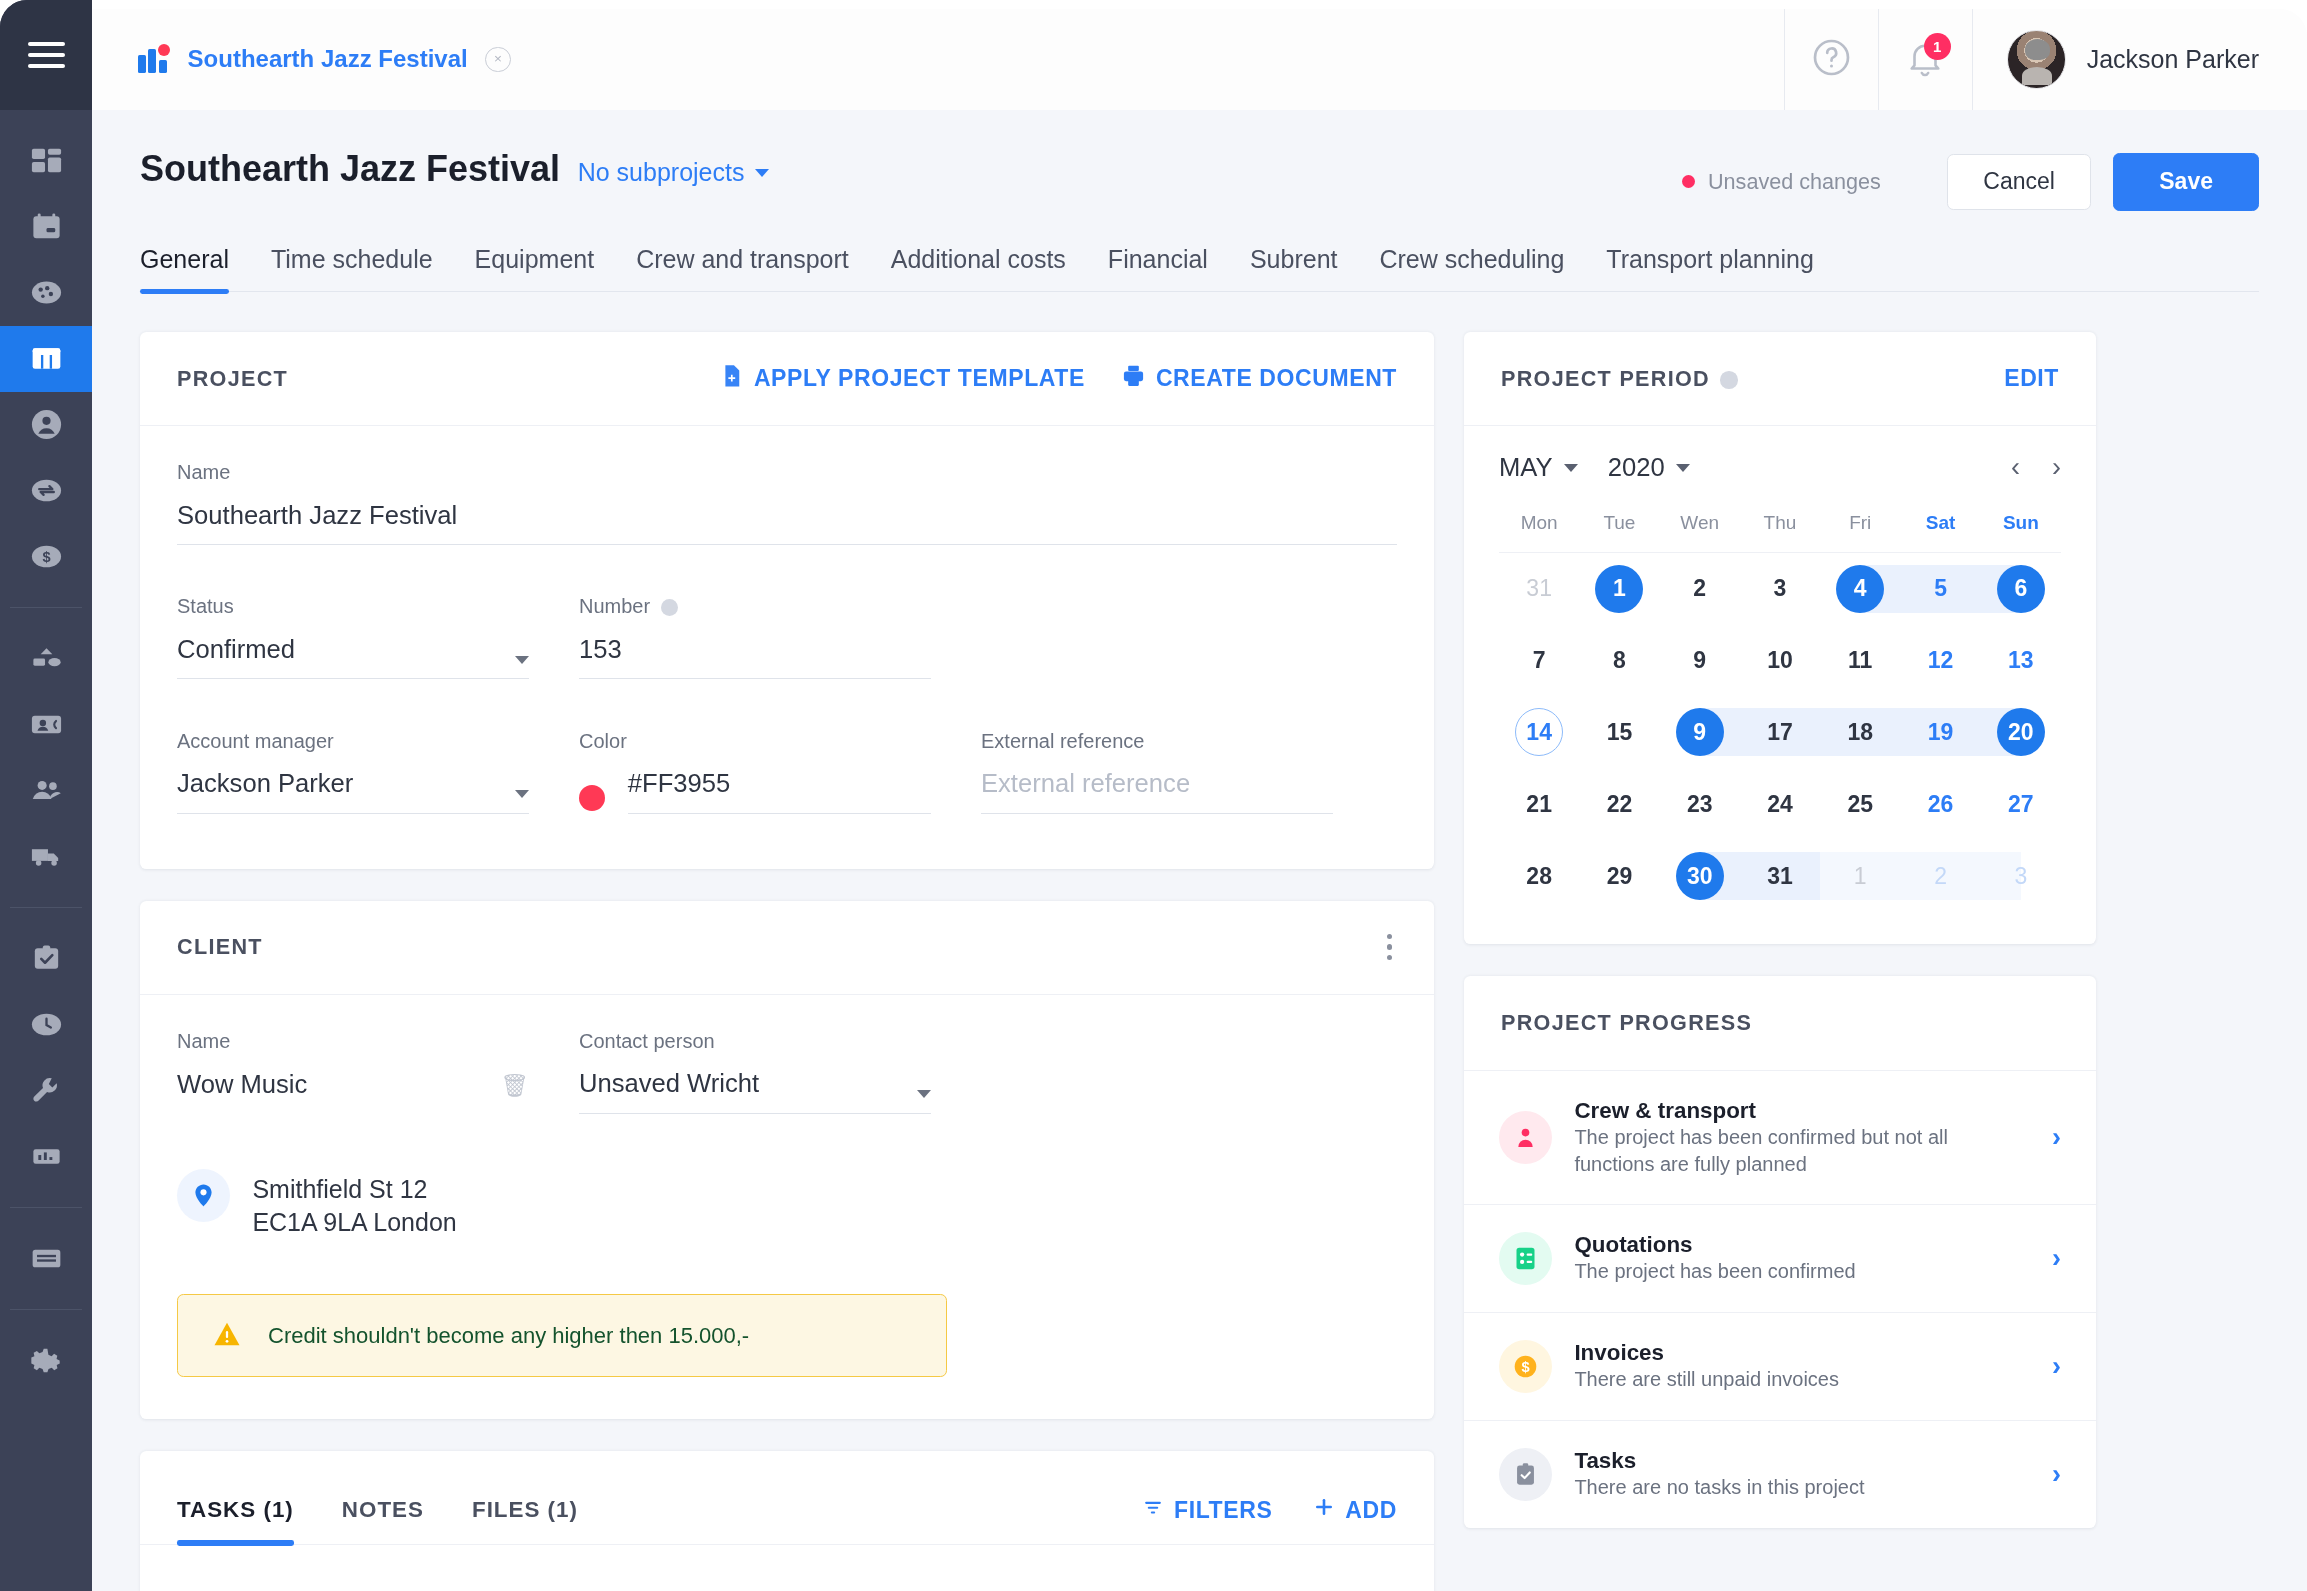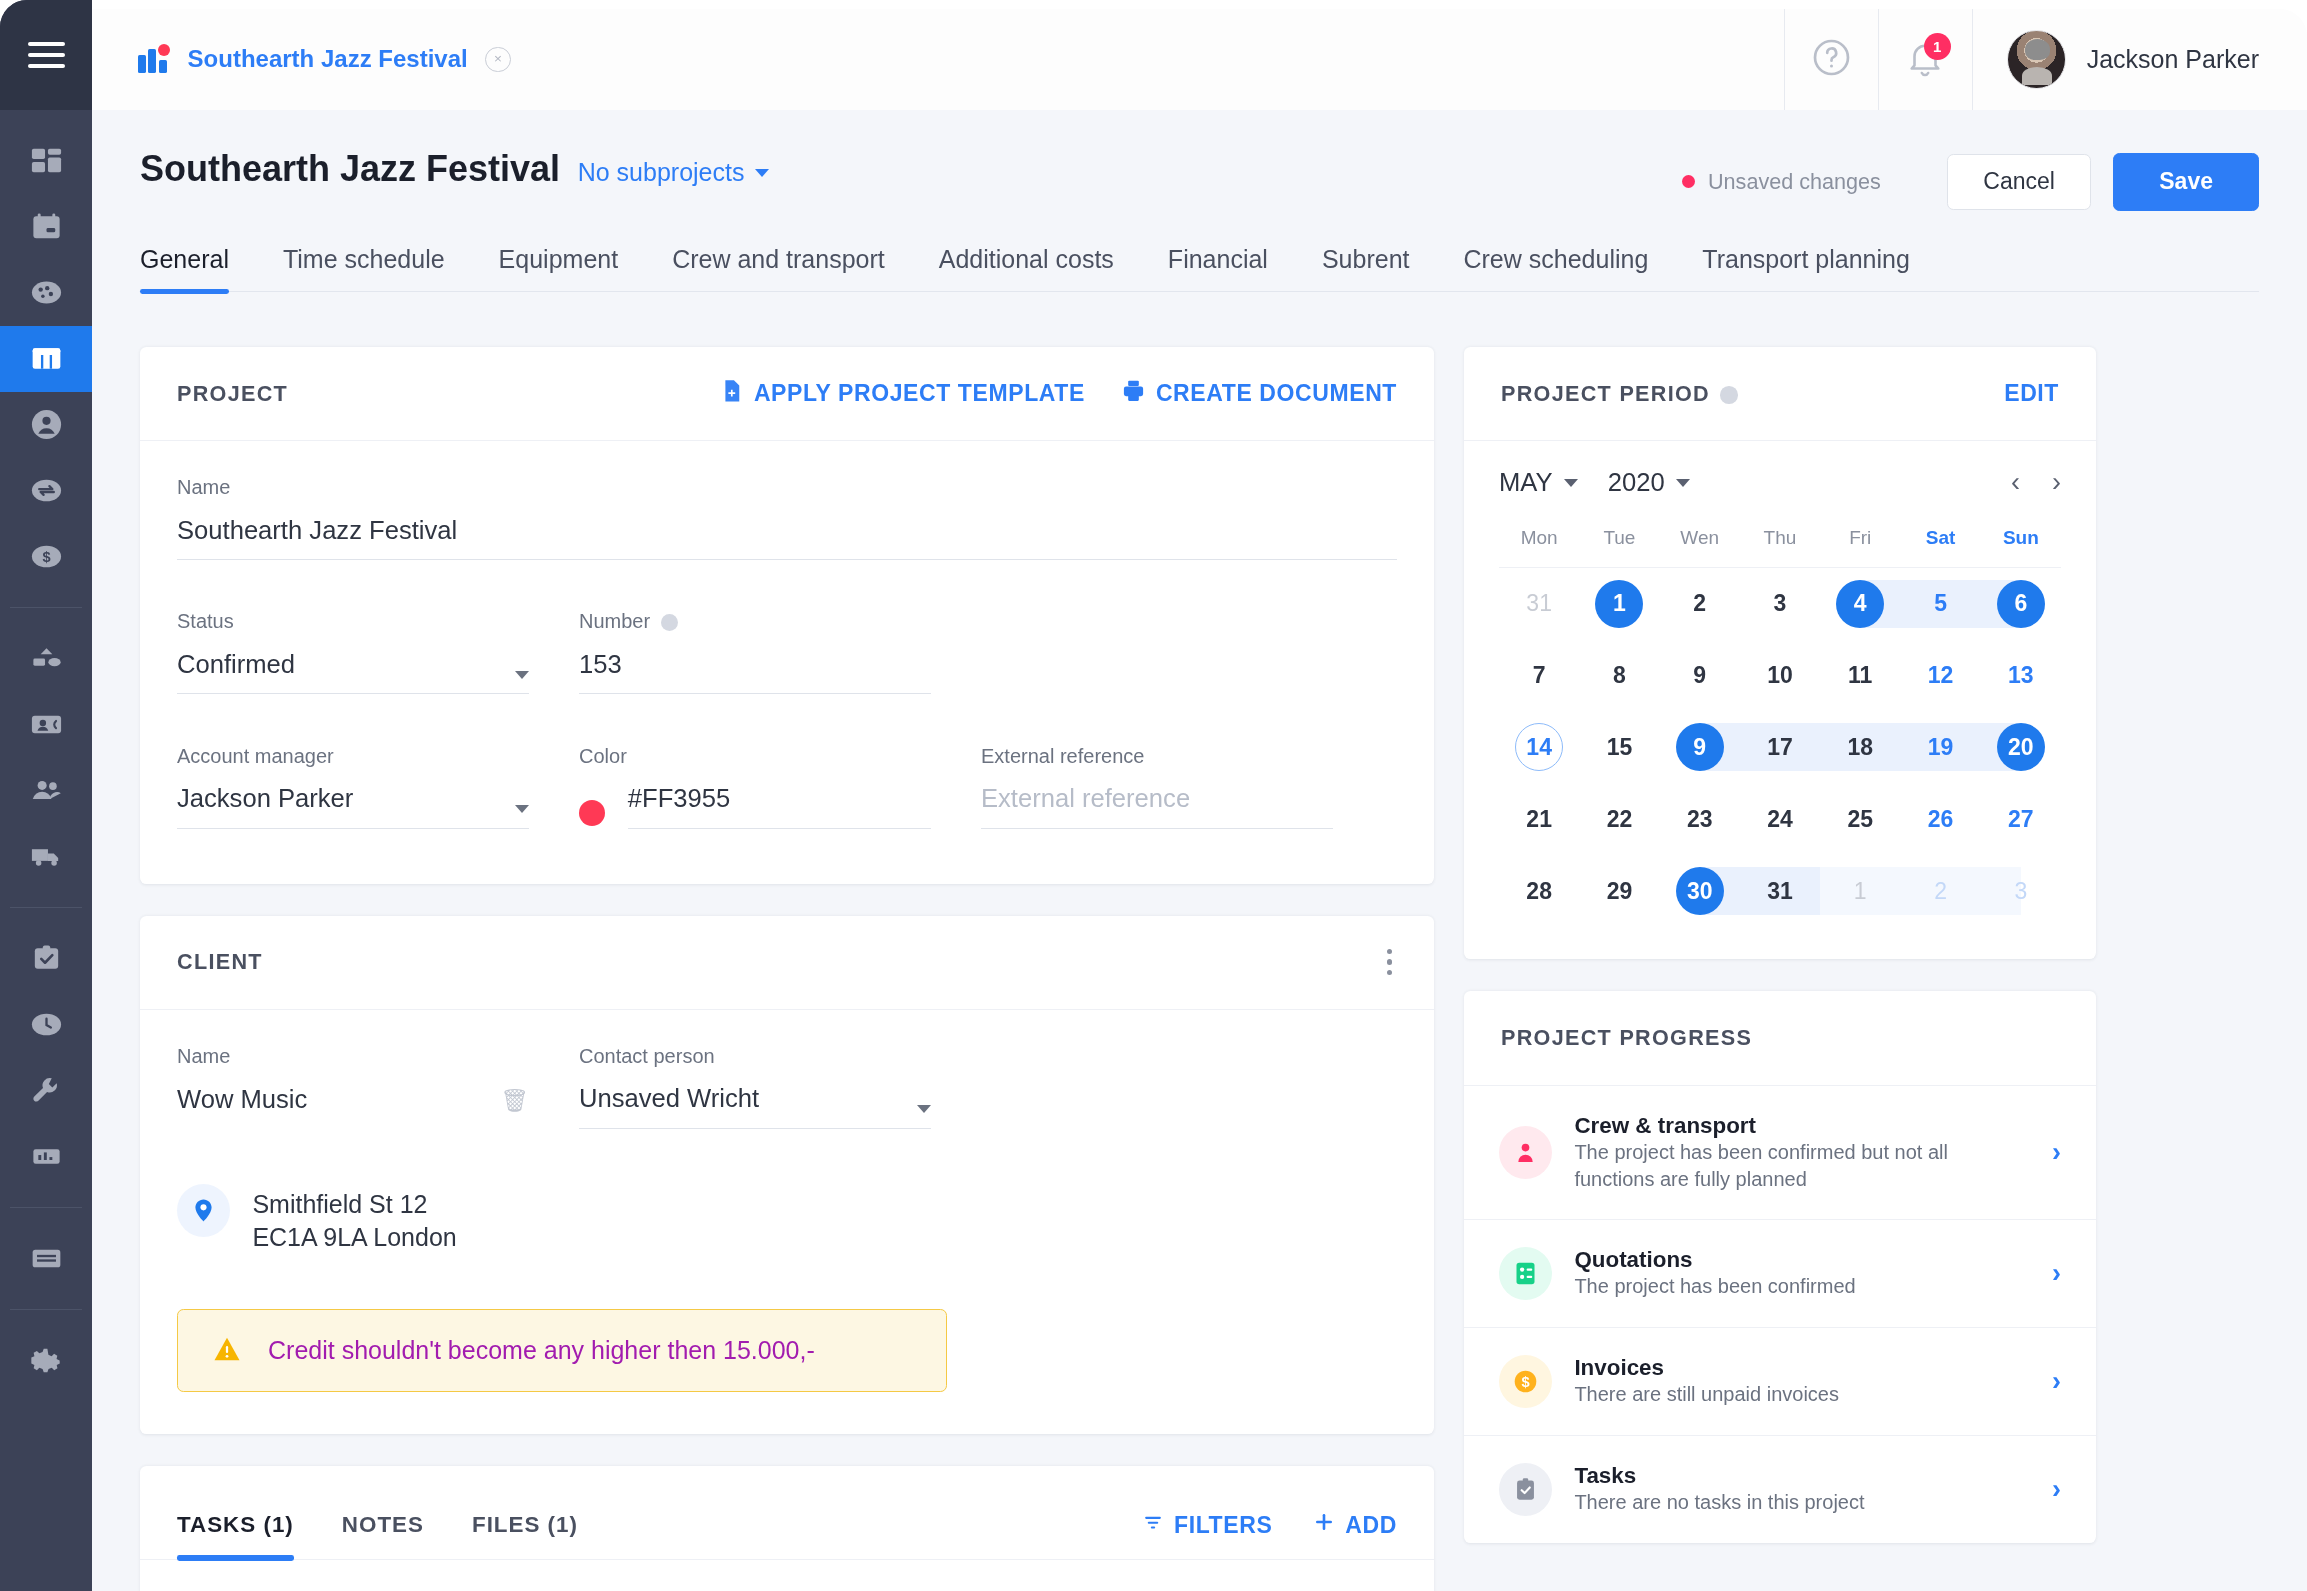--- a/index.html
+++ b/index.html
@@ -119,23 +119,23 @@
   .unsaved .dot { width: 13.6px; height: 13.6px; border-radius: 50%; background: #ff2e63; display:block; }
   .btn {
     font-size: 23px; border-radius: 6.4px; cursor: pointer; white-space: nowrap;
     padding: 13.6px 35px; font-family: inherit;
   }
   .btn-cancel { background: #ffffff; border: 0.8px solid #dfe3ea; color: #2f3542; margin-left: 44px; }
   .btn-save { background: #2d7df6; border: 0.8px solid #2d7df6; color: #ffffff; font-weight: 600; padding: 14.4px 45px; }
 
   
   .tabs {
-    margin: 34px 48px 17px 48px;
+    margin: 34px 48px 2px 48px;
     border-bottom: 0.8px solid #e2e6ee;
-    display: flex; align-items: flex-end; gap: 12px;
+    display: flex; align-items: flex-end; gap: 0;
   }
   .tab {
     font-size: 25px; color: #4a5060; padding: 0 21px 17.6px 21px; cursor: pointer; white-space: nowrap;
     position: relative;
   }
   .tab:first-child { padding-left: 0; }
   .tab.active { color: #1b1f2b; }
   .tab.active::after {
     content: ""; position: absolute; left: 0; right: 21px; bottom: -2.4px; height: 4.8px;
     background: #2d7df6; border-radius: 2.4px;
@@ -179,21 +179,21 @@
   .swatch { width: 26.4px; height: 26.4px; border-radius: 50%; background: #FF3955; margin-right: 22.4px; margin-bottom: 2.4px; flex: none; }
 
   .addr { display: flex; align-items: flex-start; gap: 22.4px; margin-top: 43px; }
   .pin-wrap { width: 53px; height: 53px; border-radius: 50%; background: #eef4fe; display: flex; align-items: center; justify-content: center; flex:none; }
   .addr-lines { font-size: 25px; color: #2f3542; line-height: 1.35; padding-top: 3.2px; }
 
   .notice {
     margin-top: 54px; background: #fdf7e3; border: 0.8px solid #f5c945; border-radius: 6.4px;
     padding: 24px 32px; display: flex; align-items: center; gap: 24px; width: 770px;
   }
-  .notice-txt { font-size: 25px; color: #a21caf; }
+  .notice-txt { font-size: 22px; color: #14532d; }
 
   
   .sub-tabs { display: flex; align-items: flex-end; padding: 0 37px; height: 94px; border-bottom: 0.8px solid #eef0f5; }
   .sub-tab {
     font-size: 22.4px; letter-spacing: 1px; color: #4a5060; font-weight: 600;
     padding: 0 24px 21px 24px; cursor: pointer; position: relative; white-space: nowrap;
   }
   .sub-tab:first-child { padding-left: 0; }
   .sub-tab.active { color: #1b1f2b; }
   .sub-tab.active::after { content:""; position: absolute; left: 0; right: 24px; bottom: -1.6px; height: 5.6px; background: #2d7df6; border-radius: 2.4px; }

